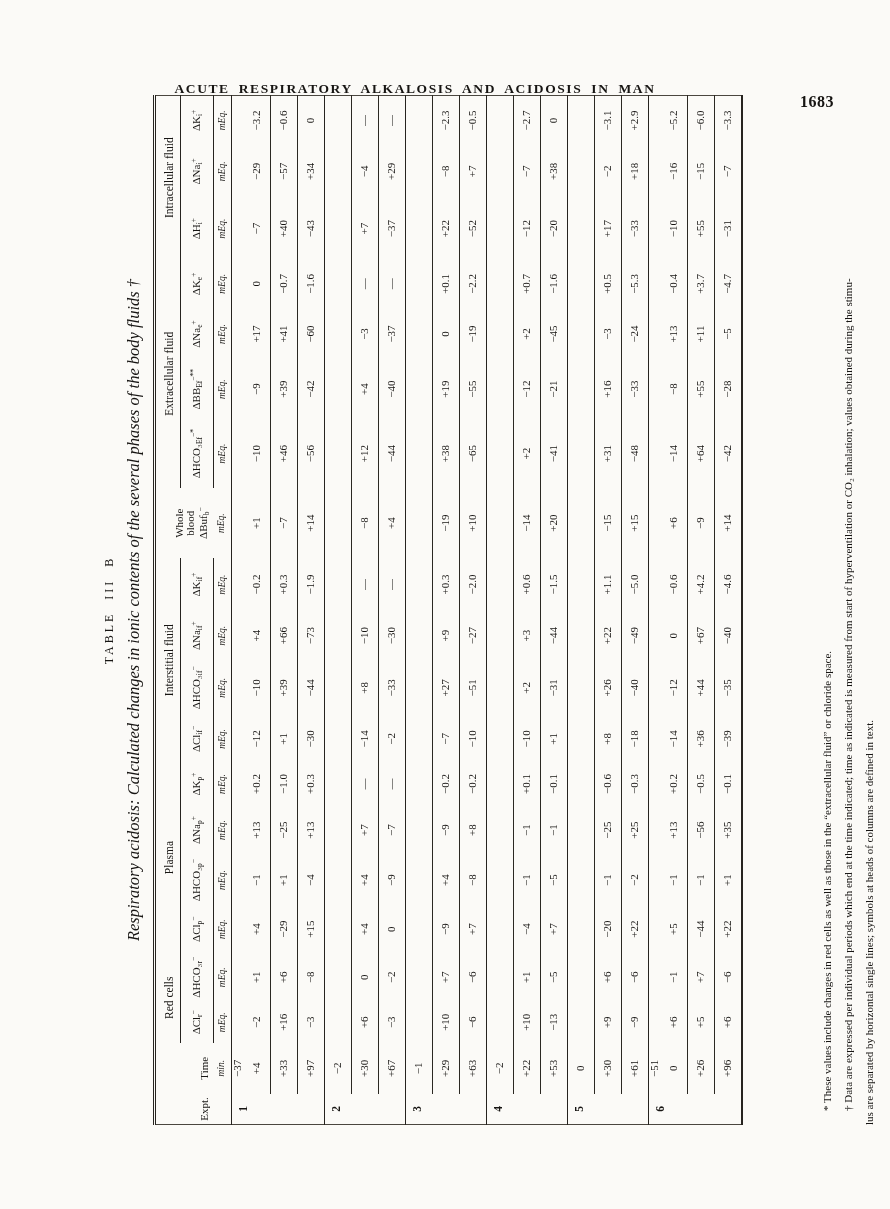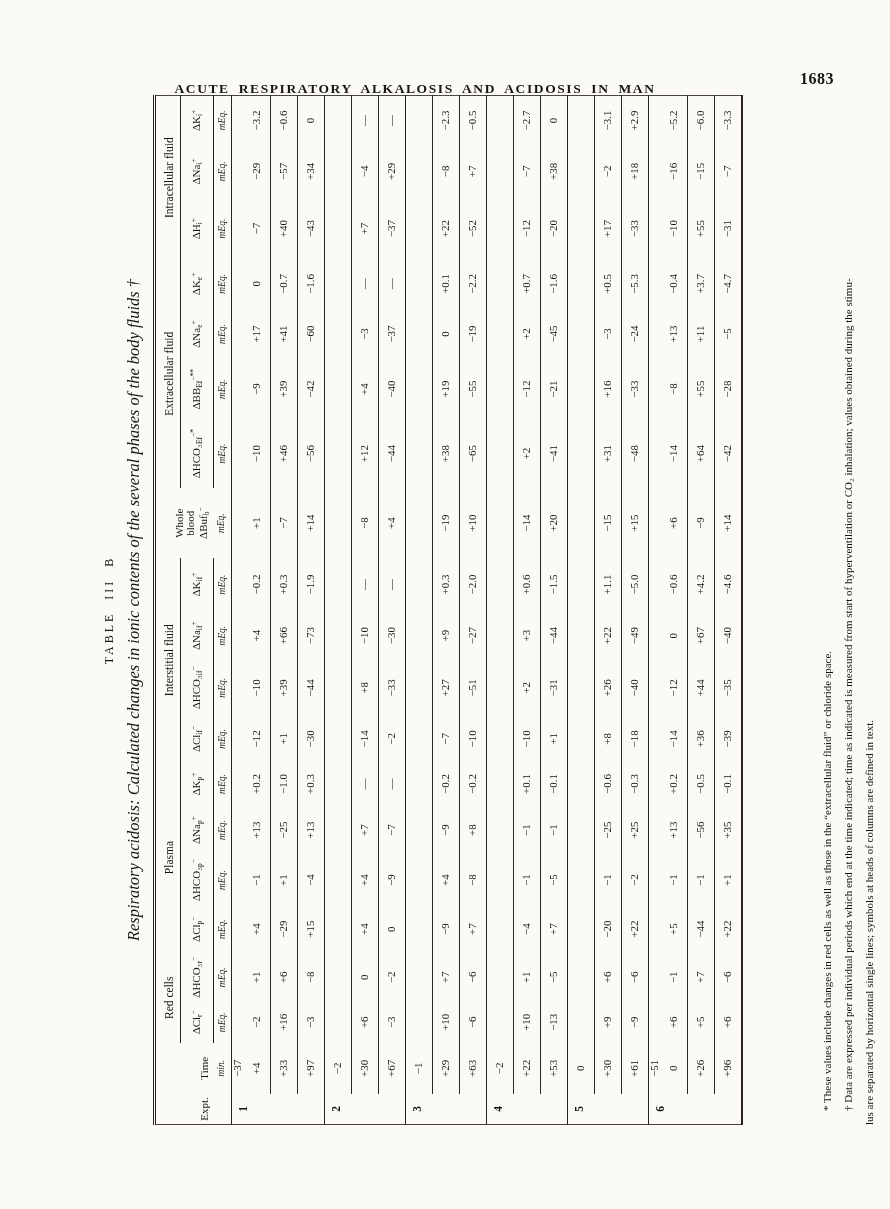--- a/index.html
+++ b/index.html
@@ -4,21 +4,21 @@
 <style>
   html,body{margin:0;padding:0;}
   body{
     width:890px;height:1209px;position:relative;overflow:hidden;
     background:#fbfaf7;color:#171513;
     font-family:"Liberation Serif","DejaVu Serif",serif;
   }
   
   .runhead{position:absolute;left:60px;right:120px;top:81px;text-align:center;
     font-weight:bold;font-size:13.5px;letter-spacing:1.6px;word-spacing:4px;}
-  .pageno{position:absolute;left:800px;top:70px;font-size:16px;font-weight:bold;letter-spacing:.5px;}
+  .pageno{position:absolute;left:800px;top:93px;font-size:16px;font-weight:bold;letter-spacing:.5px;}
 
   
   .rot{
     position:absolute;left:100px;top:1125px;width:1030px;height:792px;
     transform:rotate(-90deg);transform-origin:0 0;
   }
   .cap-label{text-align:center;font-size:12px;letter-spacing:3px;word-spacing:6px;margin-top:2px;}
   .cap-title{text-align:center;font-style:italic;font-size:16.5px;margin-top:7px;white-space:nowrap;}
 
   table.tbl{

